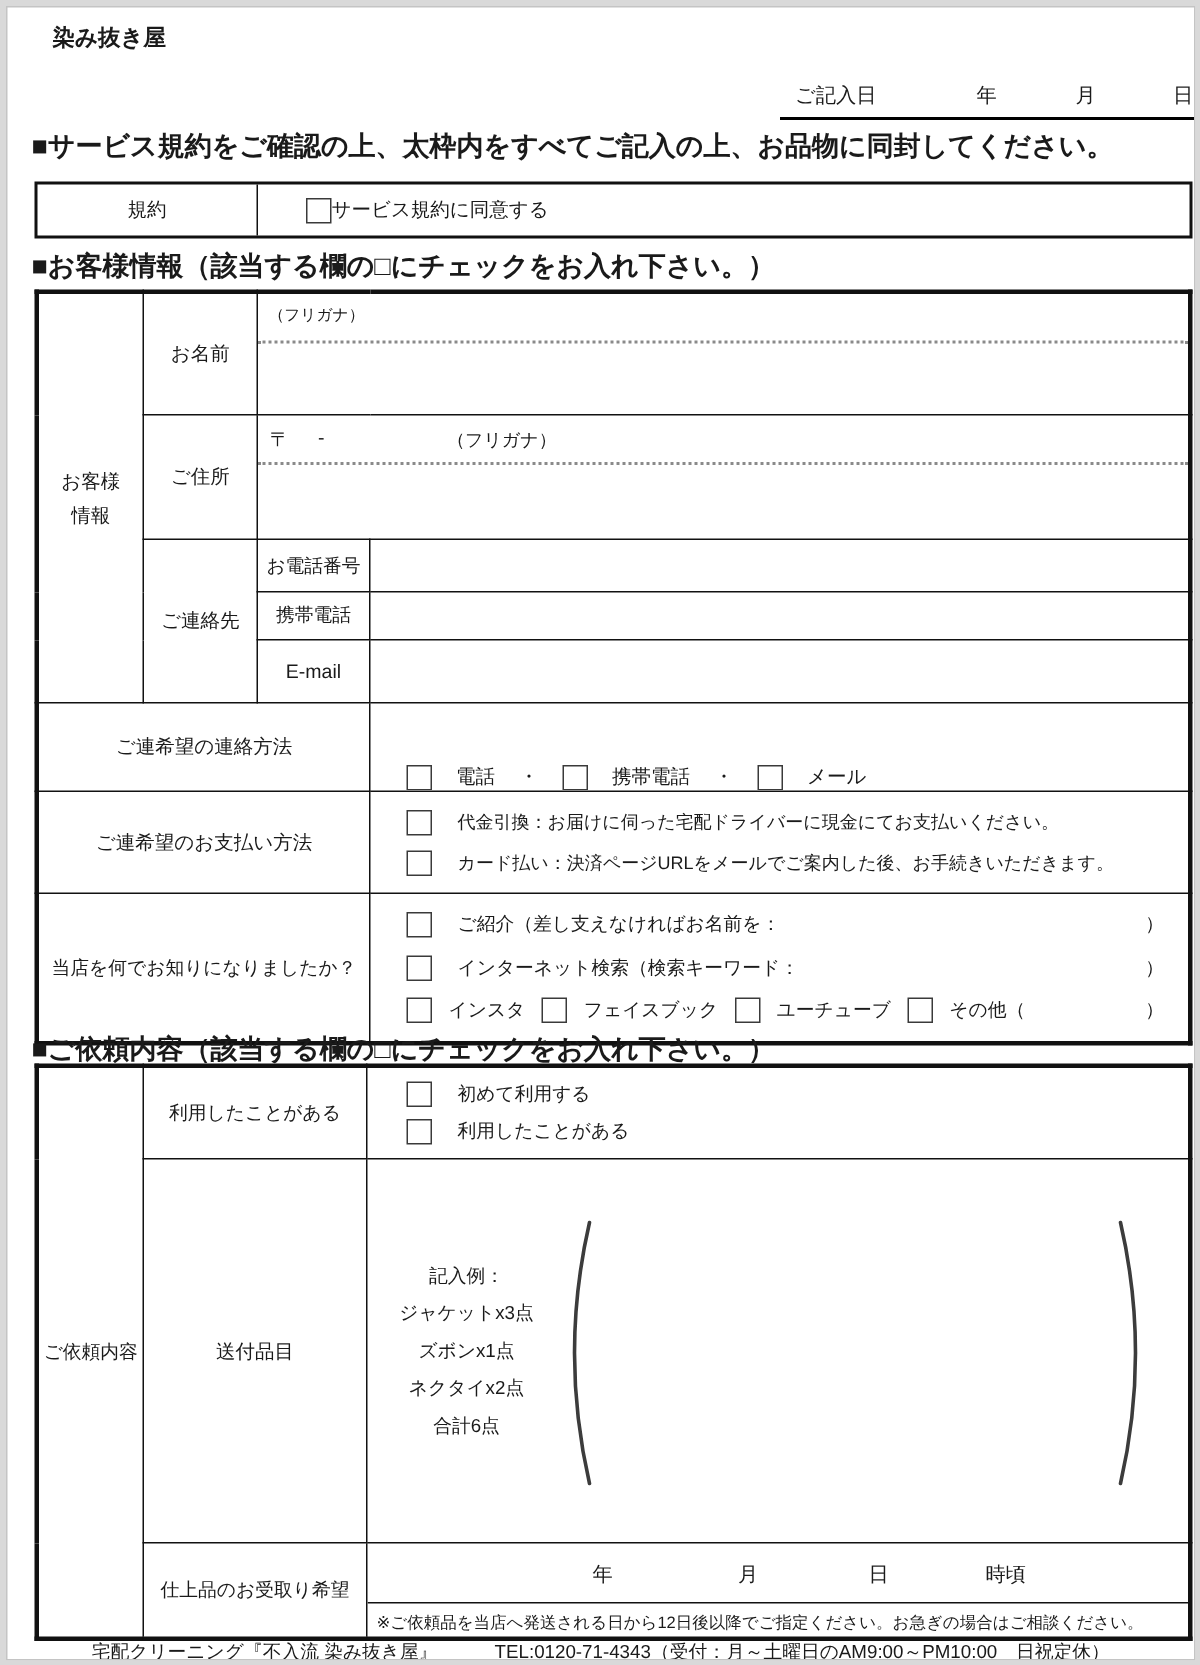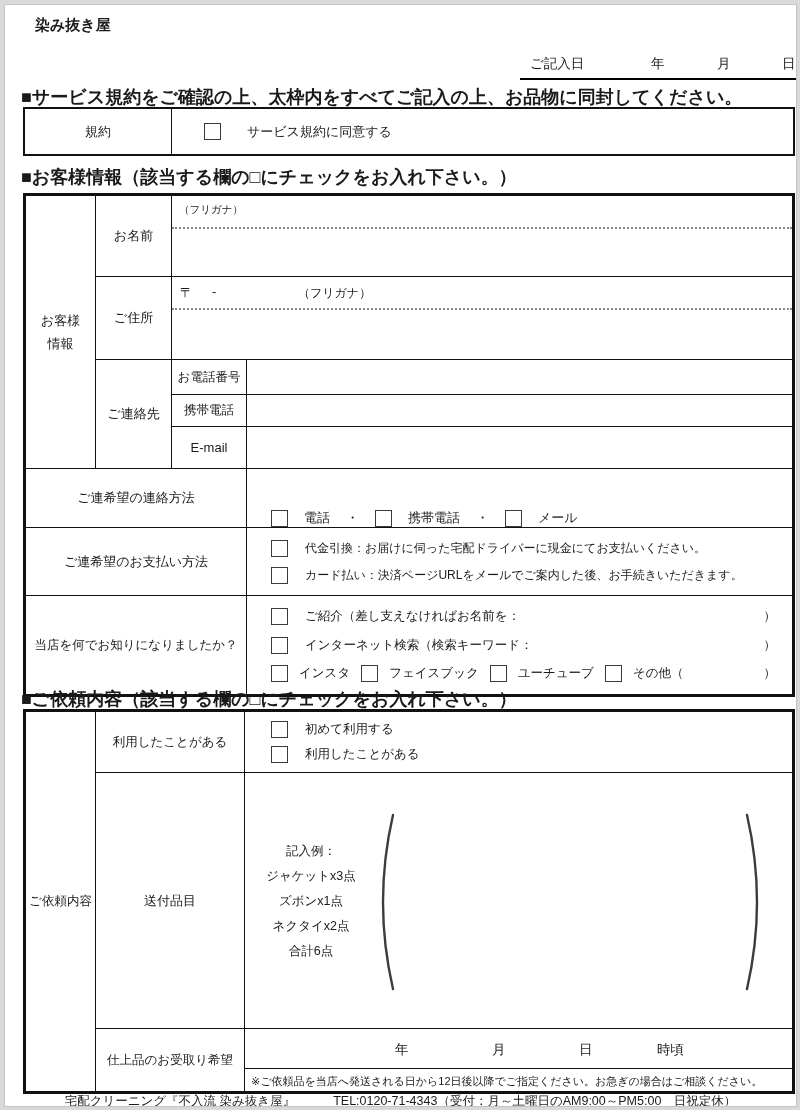--- a/index.html
+++ b/index.html
@@ -15,23 +15,23 @@
     background:#ffffff;border:1px solid #c4c4c4;overflow:hidden;
   }
   .brand{position:absolute;left:30px;top:11px;font-size:15px;font-weight:bold;}
   .title{position:absolute;left:0;top:5px;width:100%;text-align:center;font-size:21px;font-weight:bold;letter-spacing:.5px;}
   .date-row{position:absolute;left:515px;top:46px;width:278px;height:27px;border-bottom:2.5px solid #000;font-size:13.5px;}
   .date-row span{position:absolute;bottom:5px;white-space:nowrap;}
   .sec-h{position:absolute;left:16px;font-size:18px;font-weight:bold;white-space:nowrap;}
   
   .cb{display:inline-block;width:17px;height:17px;border:1.7px solid #3a3a3a;background:#fff;flex:none;box-sizing:border-box;}
   
-  .kiyaku{position:absolute;left:18px;top:102px;width:772px;height:49px;border:2.5px solid #111;box-sizing:border-box;display:flex;justify-content:flex-end;}
+  .kiyaku{position:absolute;left:18px;top:116px;width:772px;height:38px;border:2.5px solid #111;box-sizing:border-box;display:flex;justify-content:flex-end;}
   .kiyaku .klbl{width:146px;border-right:1.5px solid #111;display:flex;align-items:center;justify-content:center;font-size:13px;flex:none;}
-  .kiyaku .kbody{flex:1;display:flex;align-items:center;gap:26px;padding-left:32px;font-size:13px;}
+  .kiyaku .kbody{flex:1;display:flex;align-items:center;padding-left:32px;font-size:13px;}
   
   table.ftab{position:absolute;left:18px;border-collapse:collapse;table-layout:fixed;width:772px;background:#fff;border:3px solid #111;}
   table.ftab td{border:1.5px solid #111;padding:0;font-size:13px;vertical-align:middle;overflow:hidden;}
   td.lbl{text-align:center;}
   .wrap3{display:inline-block;width:3.2em;line-height:1.8;}
   
   .furi-row{height:32px;border-bottom:2px dotted #8a8a8a;box-sizing:border-box;position:relative;font-size:10.5px;}
   .furi-row .fr-lbl{position:absolute;left:7px;top:6px;}
   .addr-row{height:32px;border-bottom:2px dotted #8a8a8a;box-sizing:border-box;position:relative;font-size:13px;}
   .addr-row .pm{position:absolute;left:8px;top:6px;}
@@ -237,16 +237,16 @@
           <span style="left:412px">時頃</span>
         </div>
         <div class="pickup-note">※ご依頼品を当店へ発送される日から12日後以降でご指定ください。お急ぎの場合はご相談ください。</div>
       </td>
     </tr>
   </tbody>
     </table>
 
   <div class="footer">
     <span>宅配クリーニング『不入流 染み抜き屋』</span>
-    <span>TEL:0120-71-4343（受付：月～土曜日のAM9:00～PM5:00　日祝定休）</span>
+    <span>TEL:0120-71-4343（受付：月～土曜日のAM9:00～PM10:00　日祝定休）</span>
   </div>
 
 </div>
 
 </body></html>

